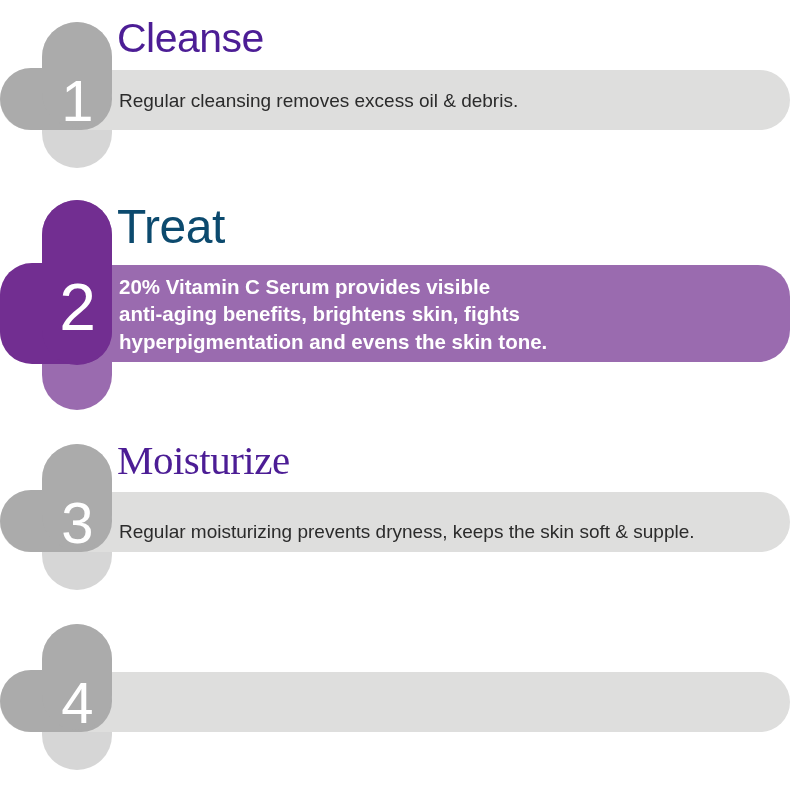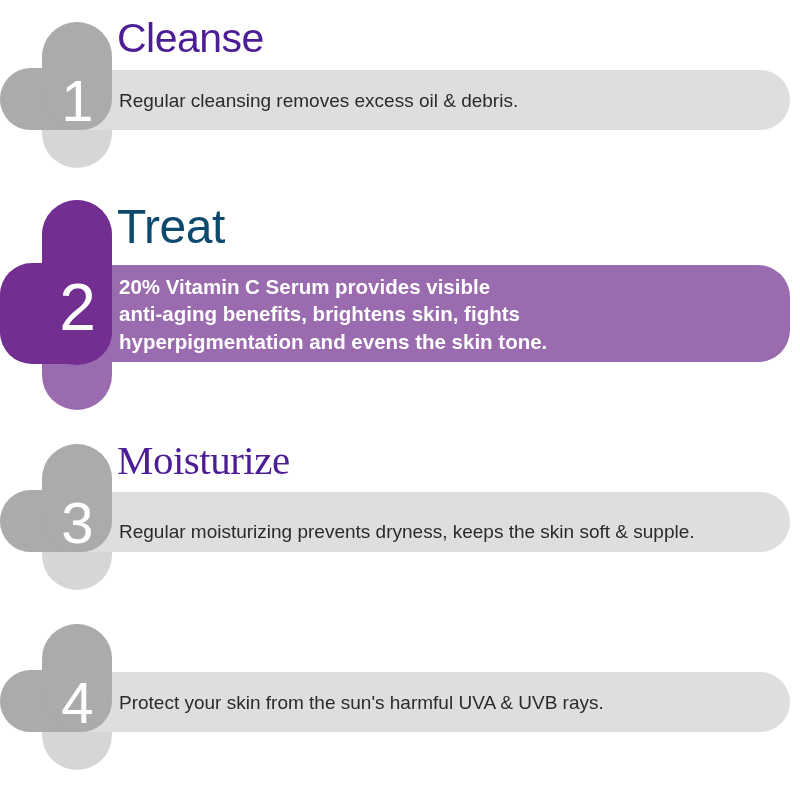--- a/index.html
+++ b/index.html
@@ -212,18 +212,15 @@
       <span class="line">Regular moisturizing prevents dryness, keeps the skin soft &amp; supple.</span>
     </div>
   </div>
 
   <div class="step-row" id="row-4">
     <div class="pill-light"></div>
     <div class="bar"></div>
     <div class="badge-horz"></div>
     <div class="badge-vert"></div>
     <div class="badge-number">4</div>
-    <div class="step-desc">
-      <span class="line">Protect your skin from the sun's harmful UVA &amp; UVB rays.</span>
-    </div>
   </div>
 
 </div>
 
 </body></html>

